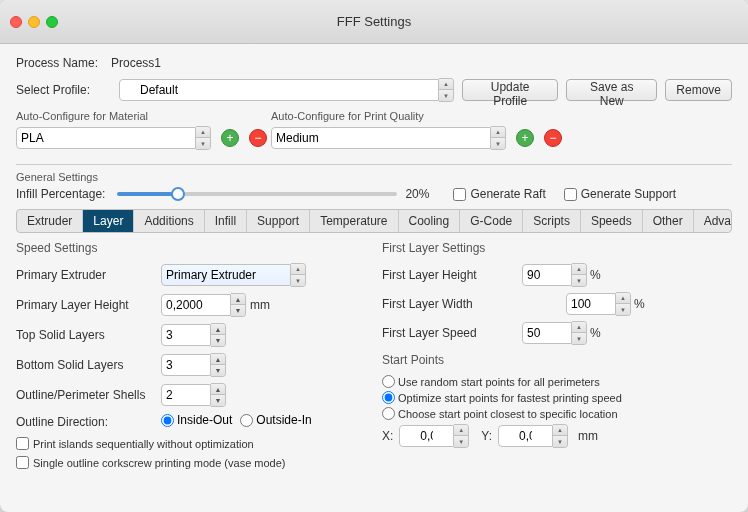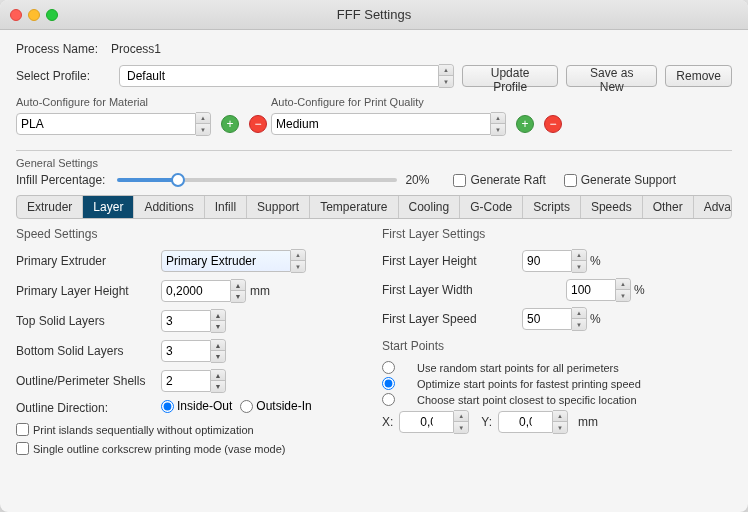--- a/index.html
+++ b/index.html
@@ -16,21 +16,21 @@
       height: 512px;
       background: #f5f5f5;
       border-radius: 8px;
       overflow: hidden;
       display: flex;
       flex-direction: column;
       box-shadow: 0 4px 20px rgba(0,0,0,0.3);
     }
     .title-bar {
       background: linear-gradient(to bottom, #e8e8e8, #d8d8d8);
-      height: 30px;
+      height: 44px;
       display: flex;
       align-items: center;
       justify-content: center;
       position: relative;
       border-bottom: 1px solid #c0c0c0;
       flex-shrink: 0;
     }
     .traffic-lights {
       position: absolute;
       left: 10px;
@@ -203,21 +203,21 @@
       padding: 0 4px;
       font-size: 12px;
     }
     .unit-label { font-size: 12px; color: #333; margin-left: 4px; }
     .radio-group { display: flex; align-items: center; gap: 8px; margin-bottom: 4px; }
     .radio-option { display: flex; align-items: center; gap: 3px; font-size: 12px; cursor: pointer; }
     input[type="radio"] { cursor: pointer; }
     input[type="checkbox"] { cursor: pointer; }
     .checkbox-label { font-size: 11px; color: #333; }
     .start-points-section { margin-top: 8px; }
-    .radio-block { display: flex; align-items: center; gap: 22px; margin-bottom: 3px; font-size: 11px; color: #333; }
+    .radio-block { display: flex; align-items: center; gap: 3px; margin-bottom: 3px; font-size: 11px; color: #333; }
     .coord-row { display: flex; align-items: center; gap: 6px; margin-top: 4px; }
     .coord-input {
       width: 55px;
       height: 22px;
       border: 1px solid #c0c0c0;
       border-radius: 4px 0 0 4px;
       background: white;
       padding: 0 20px;
       font-size: 12px;
     }
@@ -231,21 +231,21 @@
       font-size: 12px;
       appearance: none;
       -webkit-appearance: none;
     }
     .profile-full-select {
       width: 320px;
       height: 22px;
       border: 1px solid #c0c0c0;
       border-radius: 4px 0 0 4px;
       background: white;
-      padding: 0 7px;
+      padding: 0 20px;
       font-size: 12px;
       appearance: none;
       -webkit-appearance: none;
     }
     .inline-spinner {
       display: inline-flex;
       flex-direction: column;
       border: 1px solid #c0c0c0;
       border-left: none;
       border-radius: 0 4px 4px 0;

